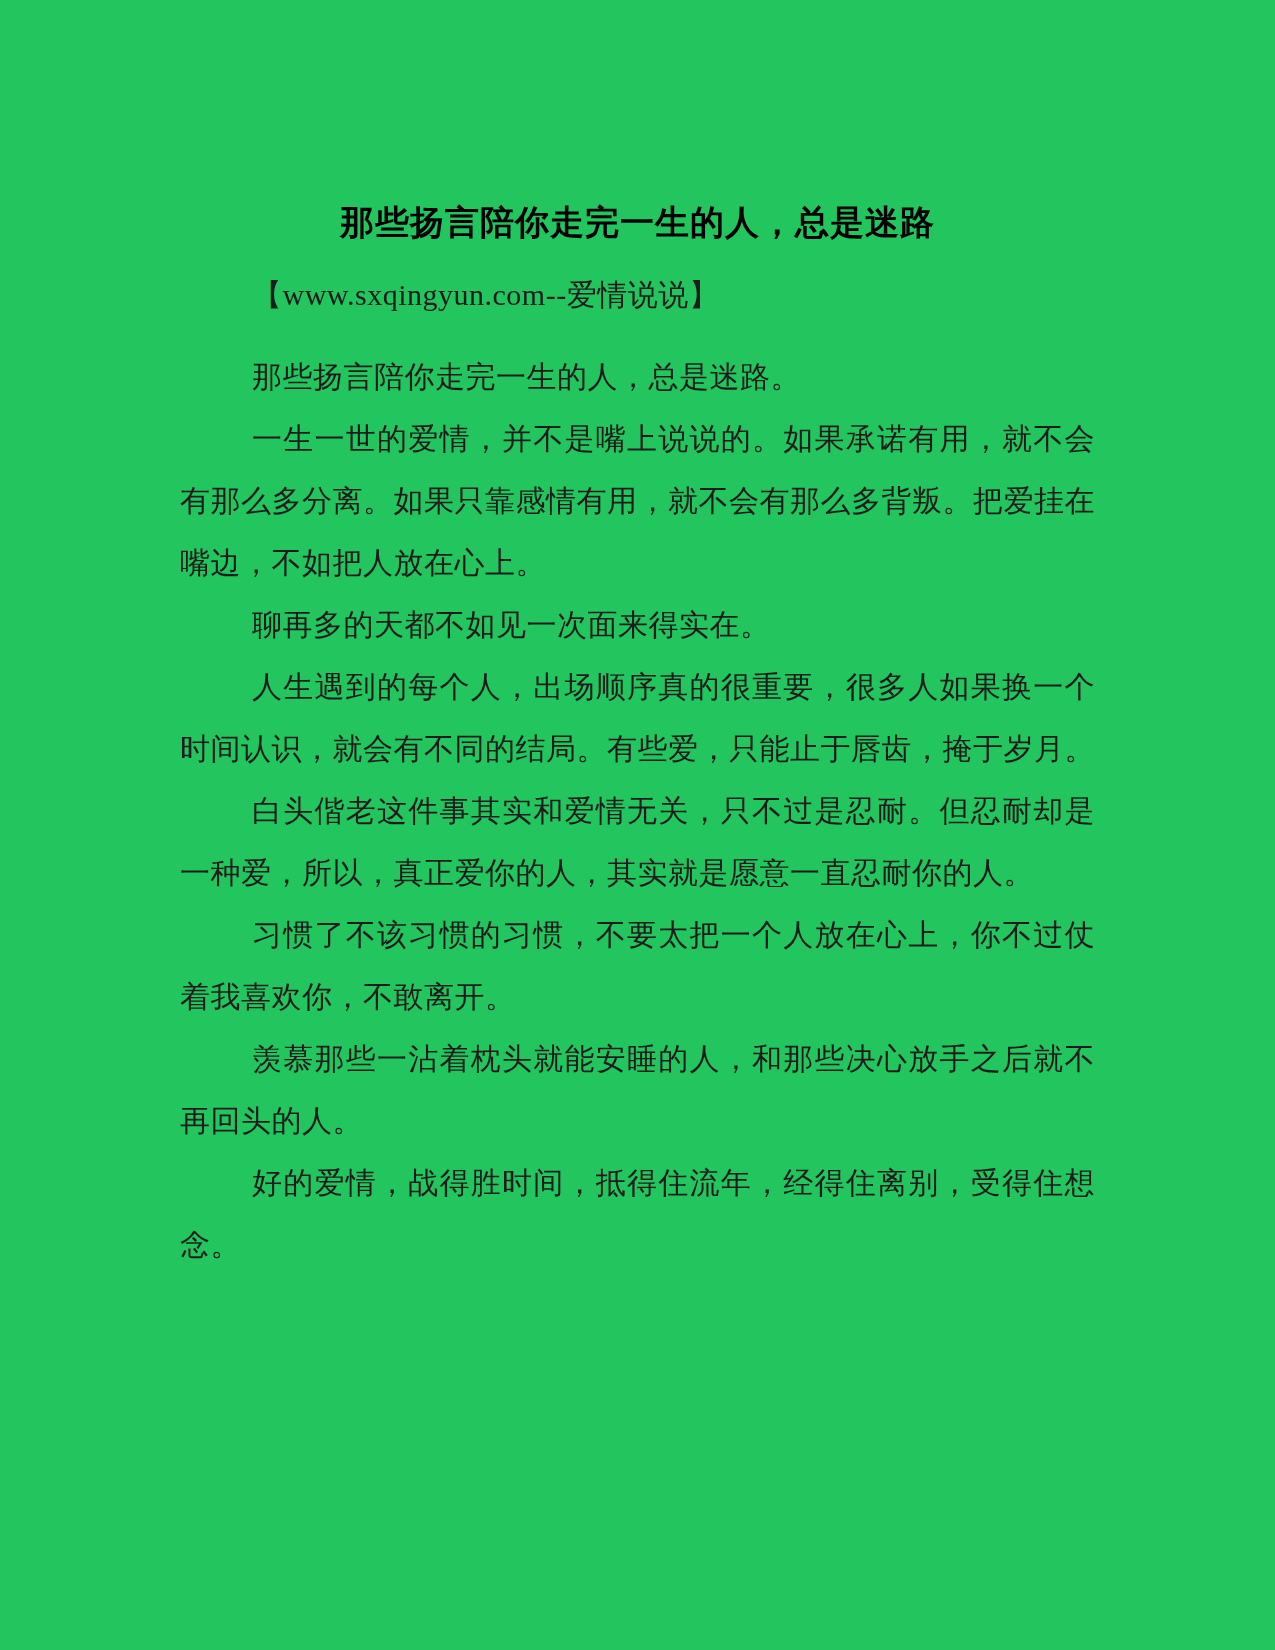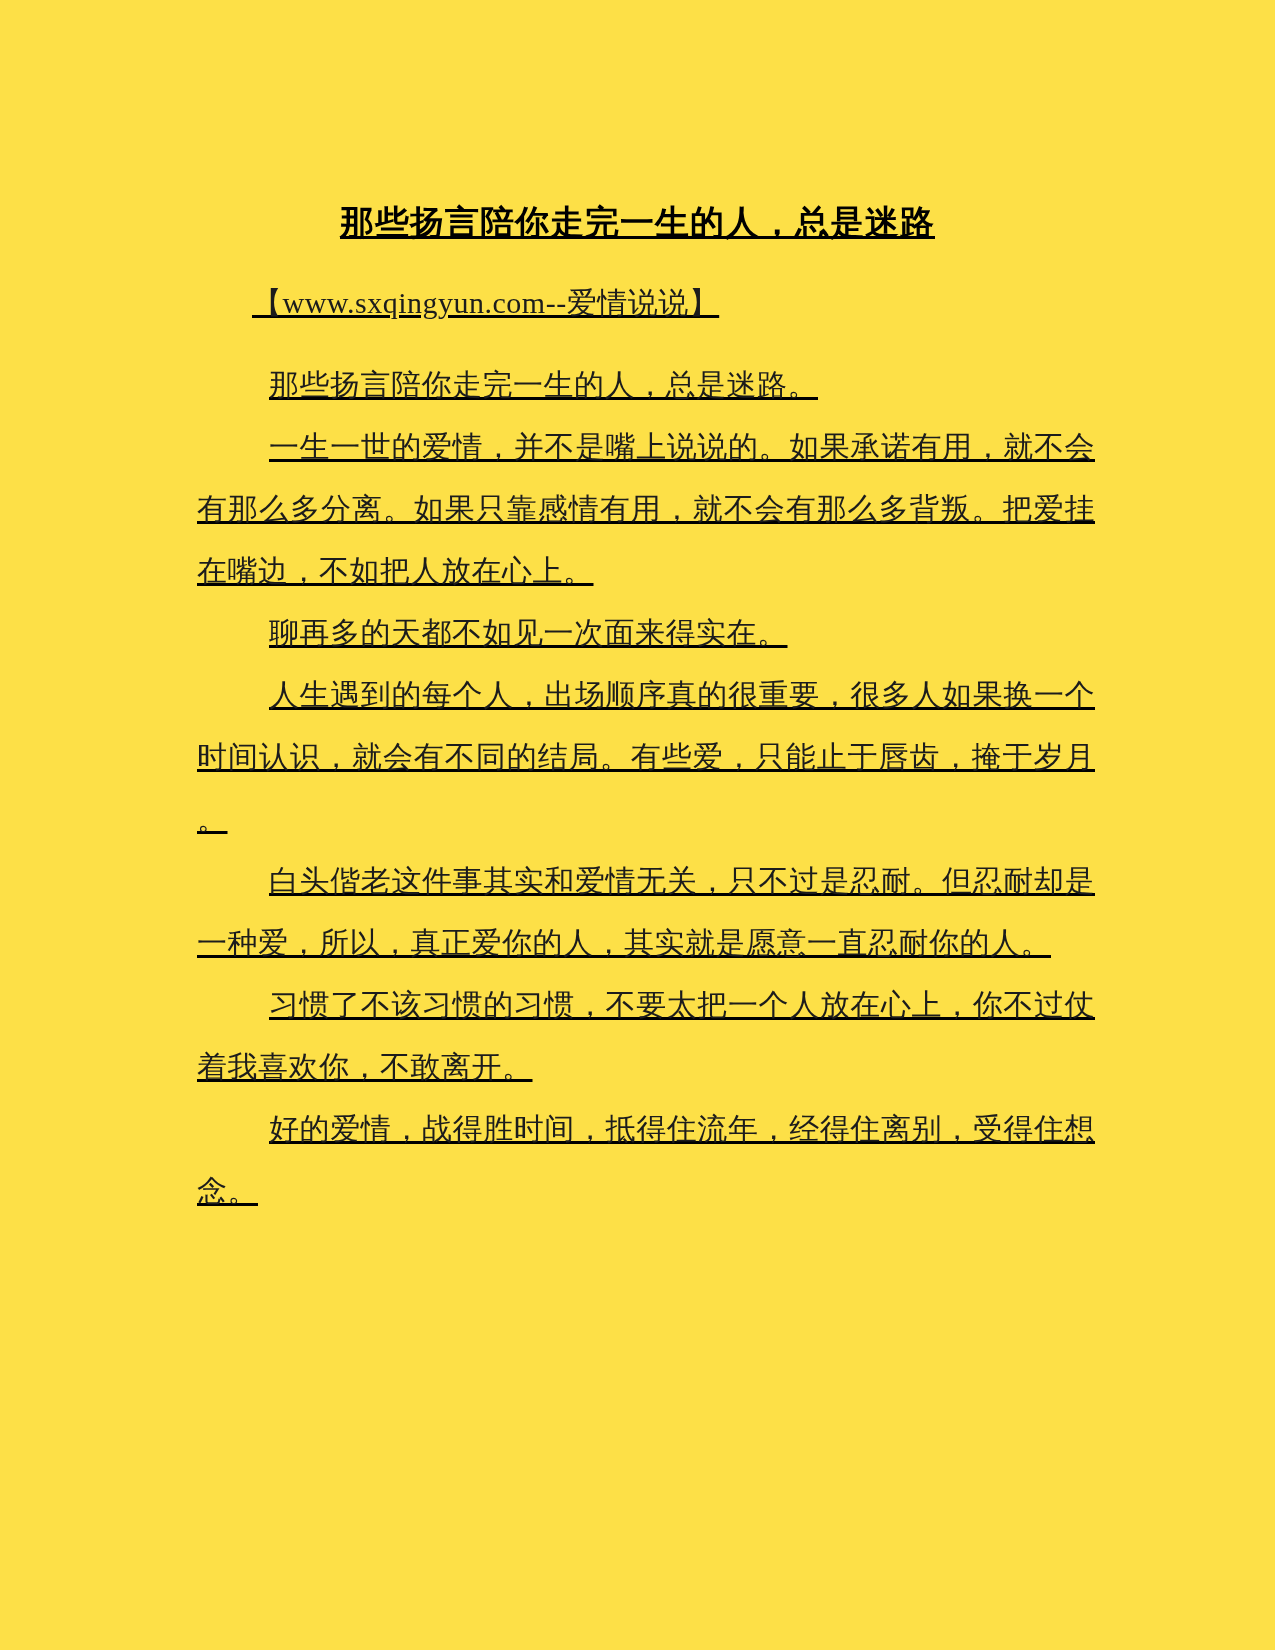--- a/index.html
+++ b/index.html
@@ -4,52 +4,50 @@
 <style>
   html, body {
     margin: 0;
     padding: 0;
     background: #ffffff;
   }
   .page {
     position: relative;
     width: 1275px;
     height: 1650px;
-    background: #fde047;
+    background: #22c55e;
     overflow: hidden;
     box-sizing: border-box;
-    text-decoration: underline;
   }
   .content {
     box-sizing: border-box;
     width: 100%;
     padding: 0 180px;
   }
   .doc-title {
     margin: 200px 0 0 0;
     font-family: "Liberation Sans", "DejaVu Sans", sans-serif;
     font-weight: 700;
     font-size: 34px;
     line-height: 44px;
     color: #000000;
     text-align: center;
     letter-spacing: 1px;
   }
   .source-line {
-    margin: 34px 0 0 0;
+    margin: 26px 0 0 0;
     font-family: "Liberation Serif", "DejaVu Serif", serif;
     font-size: 30px;
     line-height: 50px;
     color: #1c1c1c;
     text-indent: 2.4em;
     letter-spacing: 0.5px;
   }
   .paragraphs {
     margin-top: 26px;
-    margin-left: 17px;
   }
   .paragraphs p {
     margin: 0;
     font-family: "Liberation Serif", "DejaVu Serif", serif;
     font-weight: 400;
     font-size: 30px;
     line-height: 62px;
     color: #1c1c1c;
     text-align: justify;
     text-indent: 2.4em;
@@ -64,16 +62,17 @@
   <div class="content">
     <h1 class="doc-title">那些扬言陪你走完一生的人，总是迷路</h1>
     <p class="source-line">【www.sxqingyun.com--爱情说说】</p>
     <div class="paragraphs">
         <p>那些扬言陪你走完一生的人，总是迷路。</p>
         <p>一生一世的爱情，并不是嘴上说说的。如果承诺有用，就不会有那么多分离。如果只靠感情有用，就不会有那么多背叛。把爱挂在嘴边，不如把人放在心上。</p>
         <p>聊再多的天都不如见一次面来得实在。</p>
         <p>人生遇到的每个人，出场顺序真的很重要，很多人如果换一个时间认识，就会有不同的结局。有些爱，只能止于唇齿，掩于岁月。</p>
         <p>白头偕老这件事其实和爱情无关，只不过是忍耐。但忍耐却是一种爱，所以，真正爱你的人，其实就是愿意一直忍耐你的人。</p>
         <p>习惯了不该习惯的习惯，不要太把一个人放在心上，你不过仗着我喜欢你，不敢离开。</p>
+        <p>羡慕那些一沾着枕头就能安睡的人，和那些决心放手之后就不再回头的人。</p>
         <p>好的爱情，战得胜时间，抵得住流年，经得住离别，受得住想念。</p>
       </div>
   </div>
 </div>
 
 </body></html>

